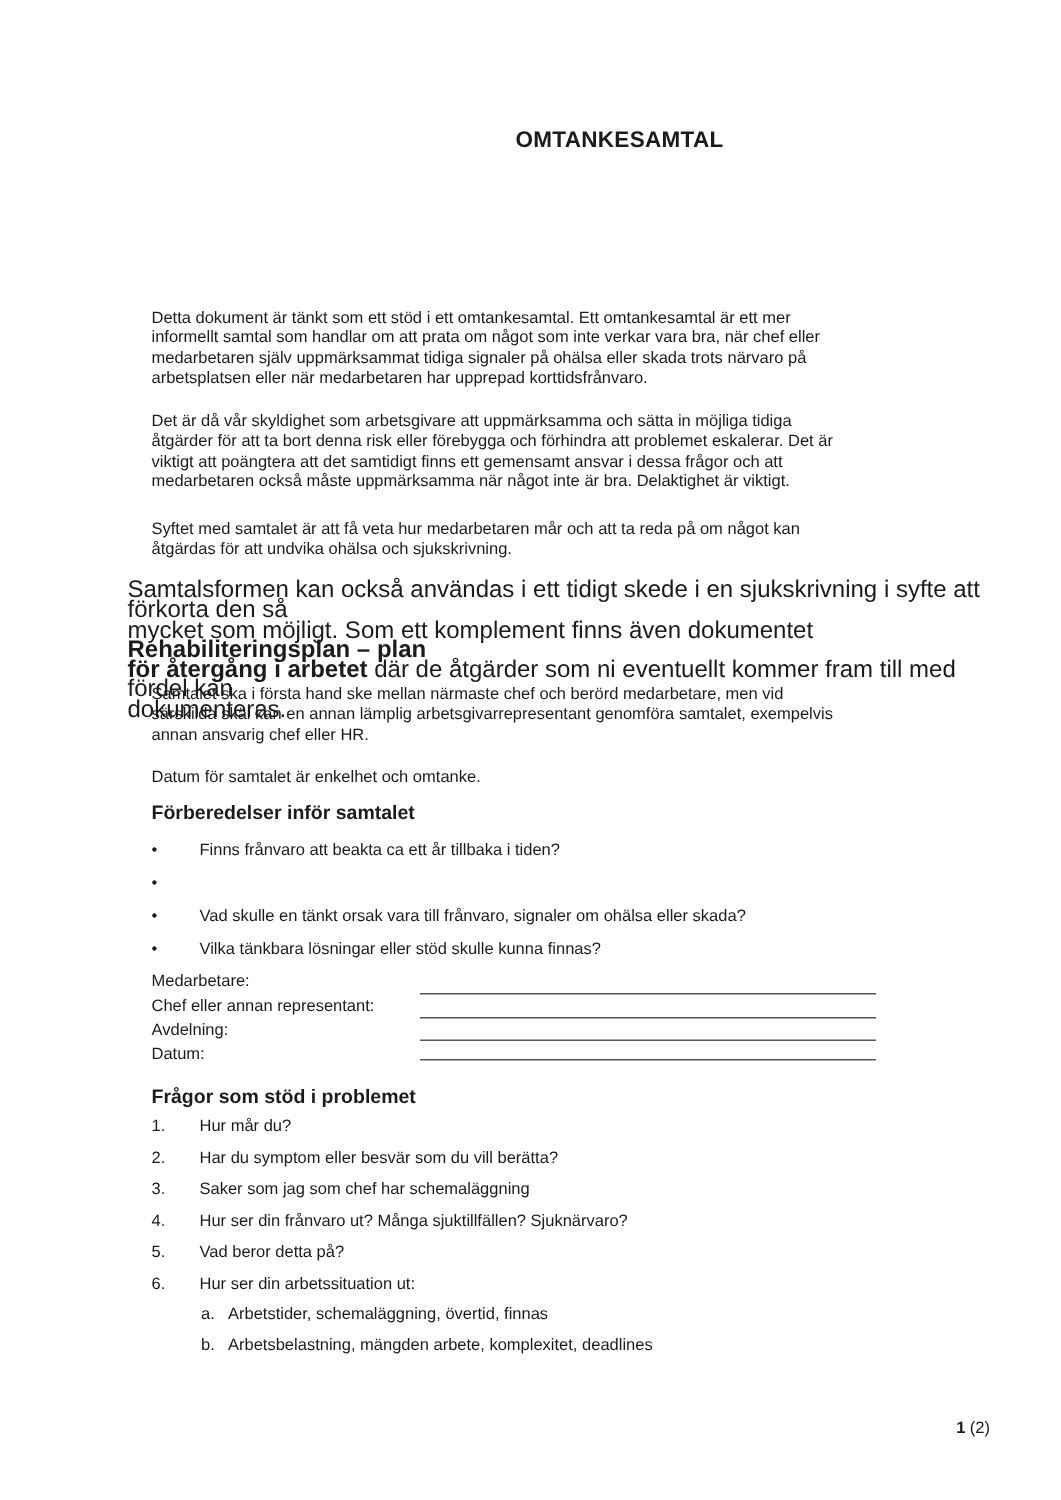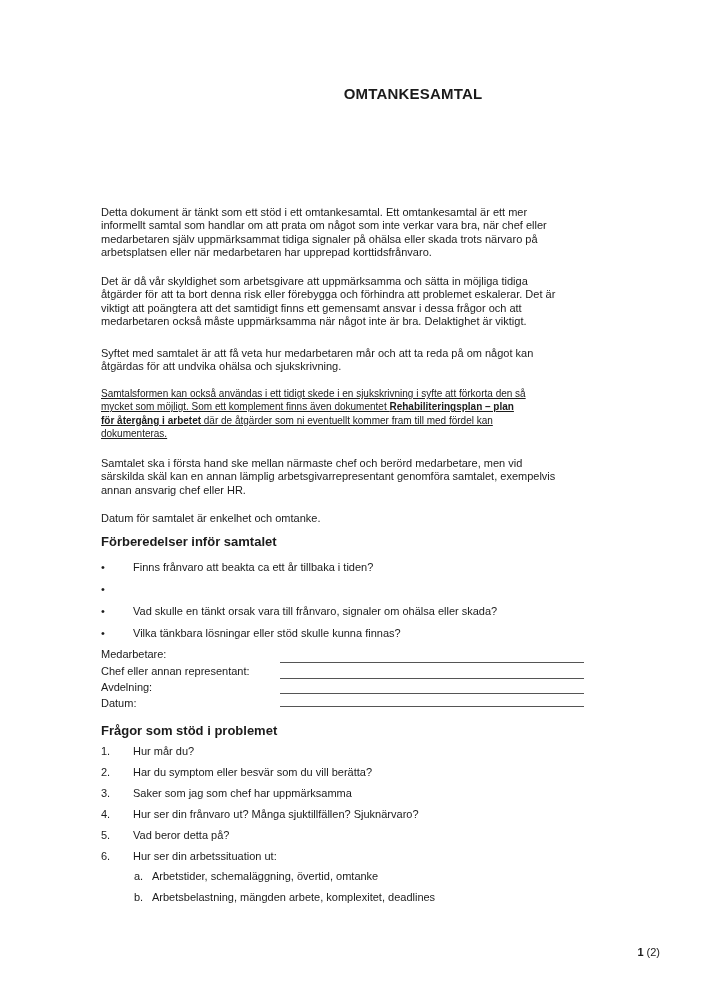--- a/index.html
+++ b/index.html
@@ -19,22 +19,22 @@
     text-align: center;
     font-size: 15px; font-weight: bold;
     letter-spacing: 0.2px;
   }
   .para {
     left: 101px; width: 580px;
     font-size: 11px; line-height: 13.3px;
     white-space: pre-line;
   }
   .para-mixed {
-    left: 101px; width: 580px;
-    font-size: 10px; line-height: 13.3px; text-decoration: underline;
+    left: 85px; width: 580px;
+    font-size: 16px; line-height: 13.3px;
   }
   .b { font-weight: bold; }
   .heading {
     left: 101px; width: 580px;
     font-size: 13px; font-weight: bold; line-height: 15px;
   }
   .list { left: 101px; width: 580px; font-size: 11px; }
   .li { display: flex; line-height: 13.3px; }
   .list-bullets .li { margin-bottom: 8.7px; }
   .list-numbered .li { margin-bottom: 7.8px; }
@@ -131,40 +131,40 @@
     <div class="li">
       <span class="marker">1.</span>
       <span>Hur mår du?</span>
     </div>
     <div class="li">
       <span class="marker">2.</span>
       <span>Har du symptom eller besvär som du vill berätta?</span>
     </div>
     <div class="li">
       <span class="marker">3.</span>
-      <span>Saker som jag som chef har uppmärksamma</span>
+      <span>Saker som jag som chef har schemaläggning</span>
     </div>
     <div class="li">
       <span class="marker">4.</span>
       <span>Hur ser din frånvaro ut? Många sjuktillfällen? Sjuknärvaro?</span>
     </div>
     <div class="li">
       <span class="marker">5.</span>
       <span>Vad beror detta på?</span>
     </div>
     <div class="li">
       <span class="marker">6.</span>
       <span>Hur ser din arbetssituation ut:</span>
     </div>
   </div>
 
   <div class="abs list sub-list" style="top:870px">
     <div class="li">
       <span class="sub-marker">a.</span>
-      <span>Arbetstider, schemaläggning, övertid, omtanke</span>
+      <span>Arbetstider, schemaläggning, övertid, finnas</span>
     </div>
     <div class="li">
       <span class="sub-marker">b.</span>
       <span>Arbetsbelastning, mängden arbete, komplexitet, deadlines</span>
     </div>
   </div>
 
   <div class="abs footer">
     <span class="b">1</span><span class="total">(2)</span>
   </div>

